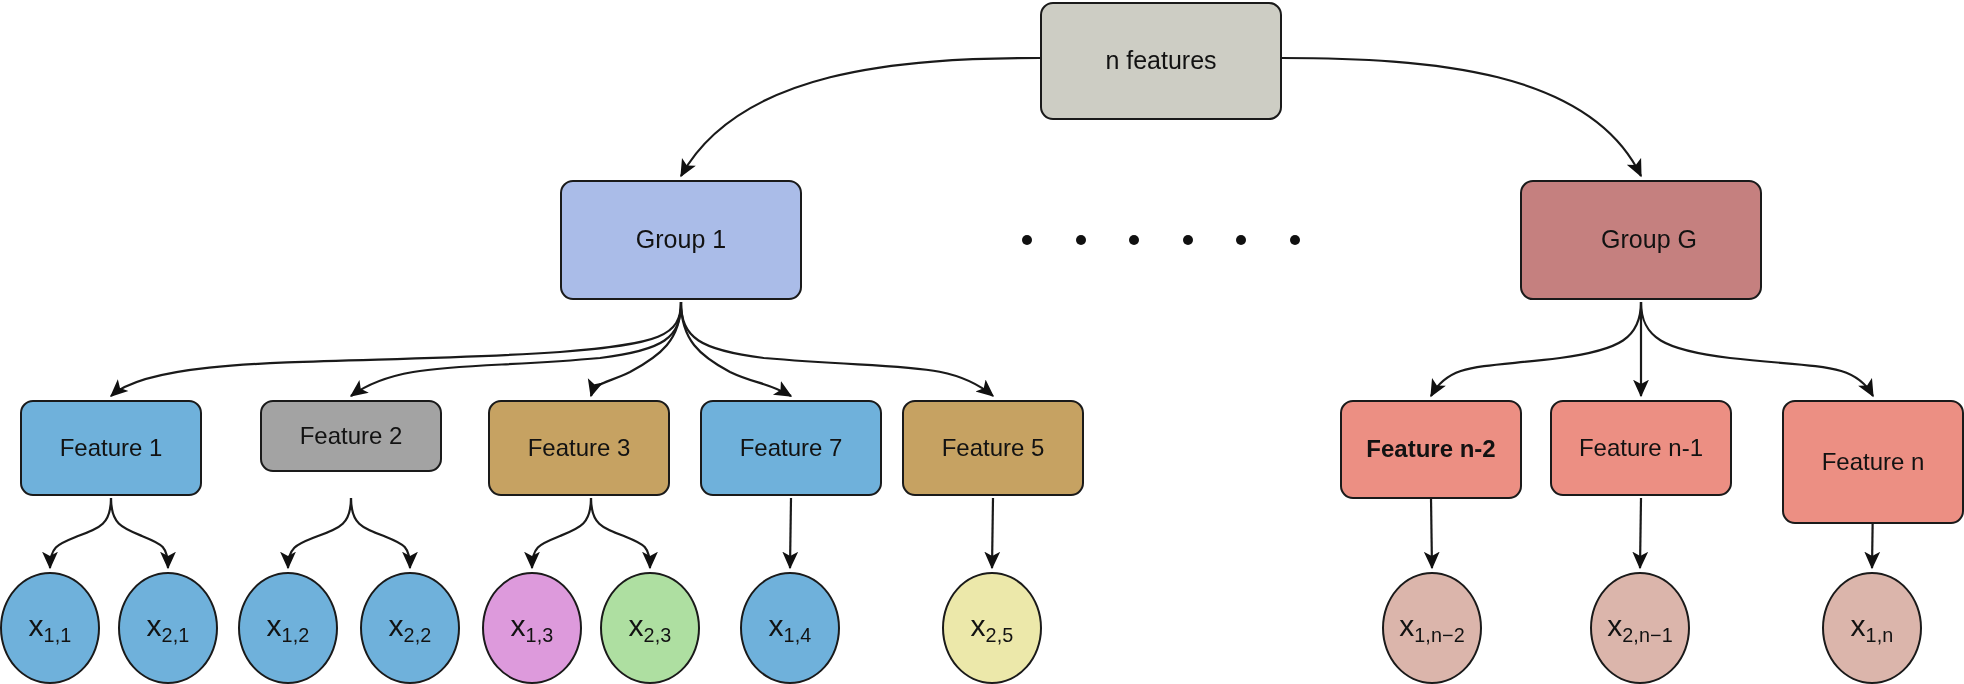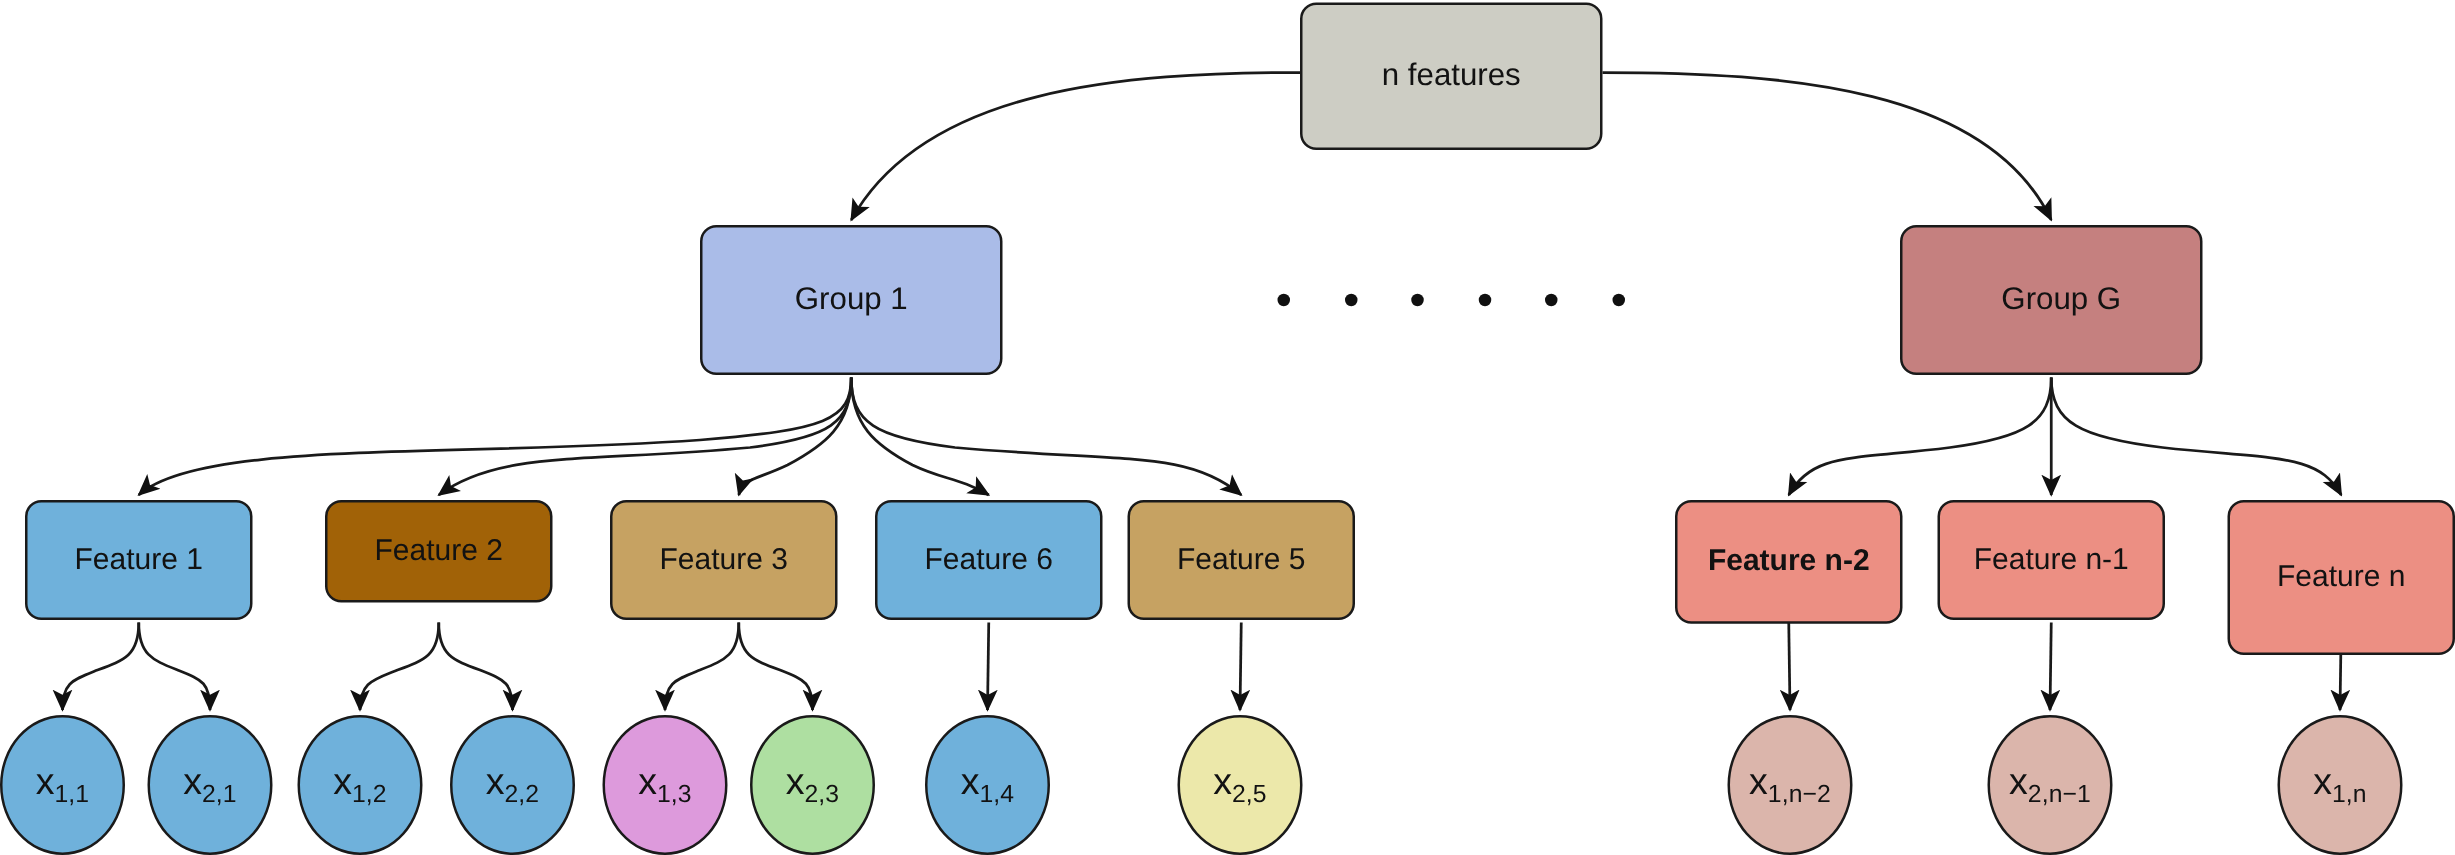--- a/index.html
+++ b/index.html
@@ -111,28 +111,28 @@
       </div>
       <div class="node box lvl-group" style="left: 560px; top: 180px; width: 242px; height: 120px; background: rgb(170, 188, 232);">
         <span class="node-label">Group 1</span>
       </div>
       <div class="node box lvl-group" style="left: 1520px; top: 180px; width: 242px; height: 120px; background: rgb(197, 128, 127); padding-left: 16px;">
         <span class="node-label">Group G</span>
       </div>
       <div class="node box lvl-feat" style="left: 20px; top: 400px; width: 182px; height: 96px; background: rgb(111, 177, 219);">
         <span class="node-label">Feature 1</span>
       </div>
-      <div class="node box lvl-feat" style="left: 260px; top: 400px; width: 182px; height: 82px; background: #a16207;">
+      <div class="node box lvl-feat" style="left: 260px; top: 400px; width: 182px; height: 72px; background: #a3a3a3;">
         <span class="node-label">Feature 2</span>
       </div>
       <div class="node box lvl-feat" style="left: 488px; top: 400px; width: 182px; height: 96px; background: rgb(198, 162, 98);">
         <span class="node-label">Feature 3</span>
       </div>
       <div class="node box lvl-feat" style="left: 700px; top: 400px; width: 182px; height: 96px; background: rgb(111, 177, 219);">
-        <span class="node-label">Feature 6</span>
+        <span class="node-label">Feature 7</span>
       </div>
       <div class="node box lvl-feat" style="left: 902px; top: 400px; width: 182px; height: 96px; background: rgb(198, 162, 98);">
         <span class="node-label">Feature 5</span>
       </div>
       <div class="node box lvl-feat" style="left: 1340px; top: 400px; width: 182px; height: 99px; background: rgb(236, 143, 131); font-weight: bold;">
         <span class="node-label">Feature n-2</span>
       </div>
       <div class="node box lvl-feat" style="left: 1550px; top: 400px; width: 182px; height: 96px; background: rgb(236, 143, 131);">
         <span class="node-label">Feature n-1</span>
       </div>

